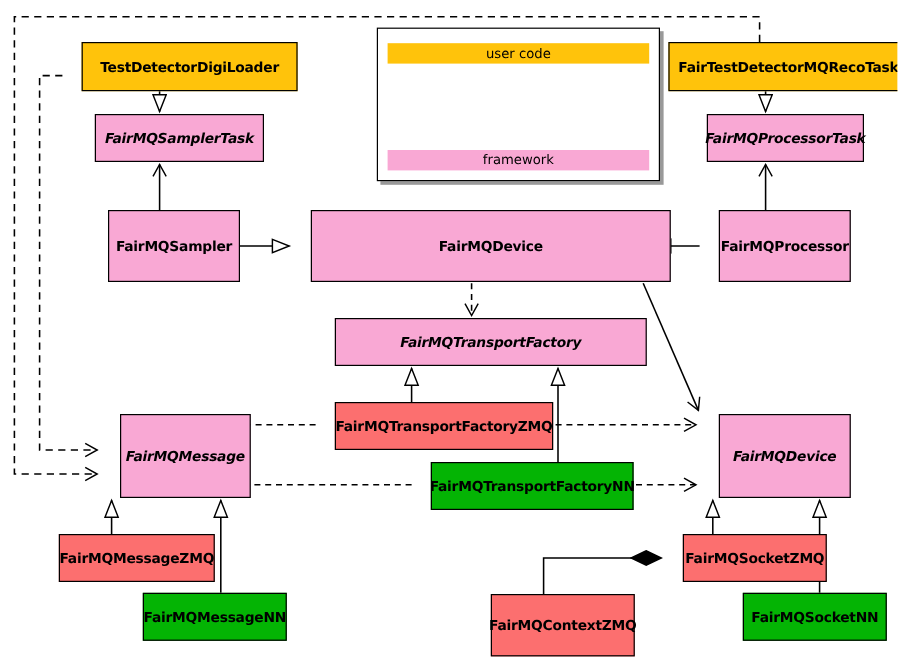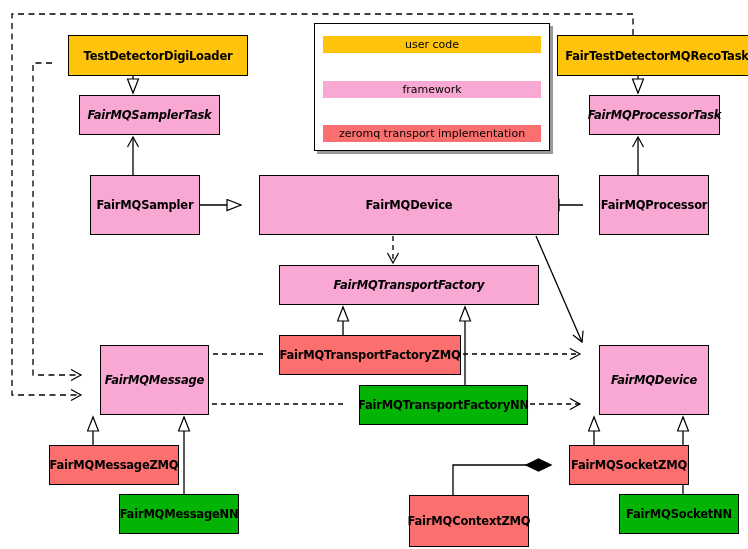--- a/index.html
+++ b/index.html
@@ -144,18 +144,15 @@
     <span>FairMQContextZMQ</span>
   </div>
 
   <div class="legend">
     <div class="legend-item c-user">
       <span>user code</span>
     </div>
     <div class="legend-item c-fw">
       <span>framework</span>
     </div>
-    <div class="legend-item c-zmq">
-      <span>zeromq transport implementation</span>
-    </div>
   </div>
 
 </div>
 
 </body></html>

